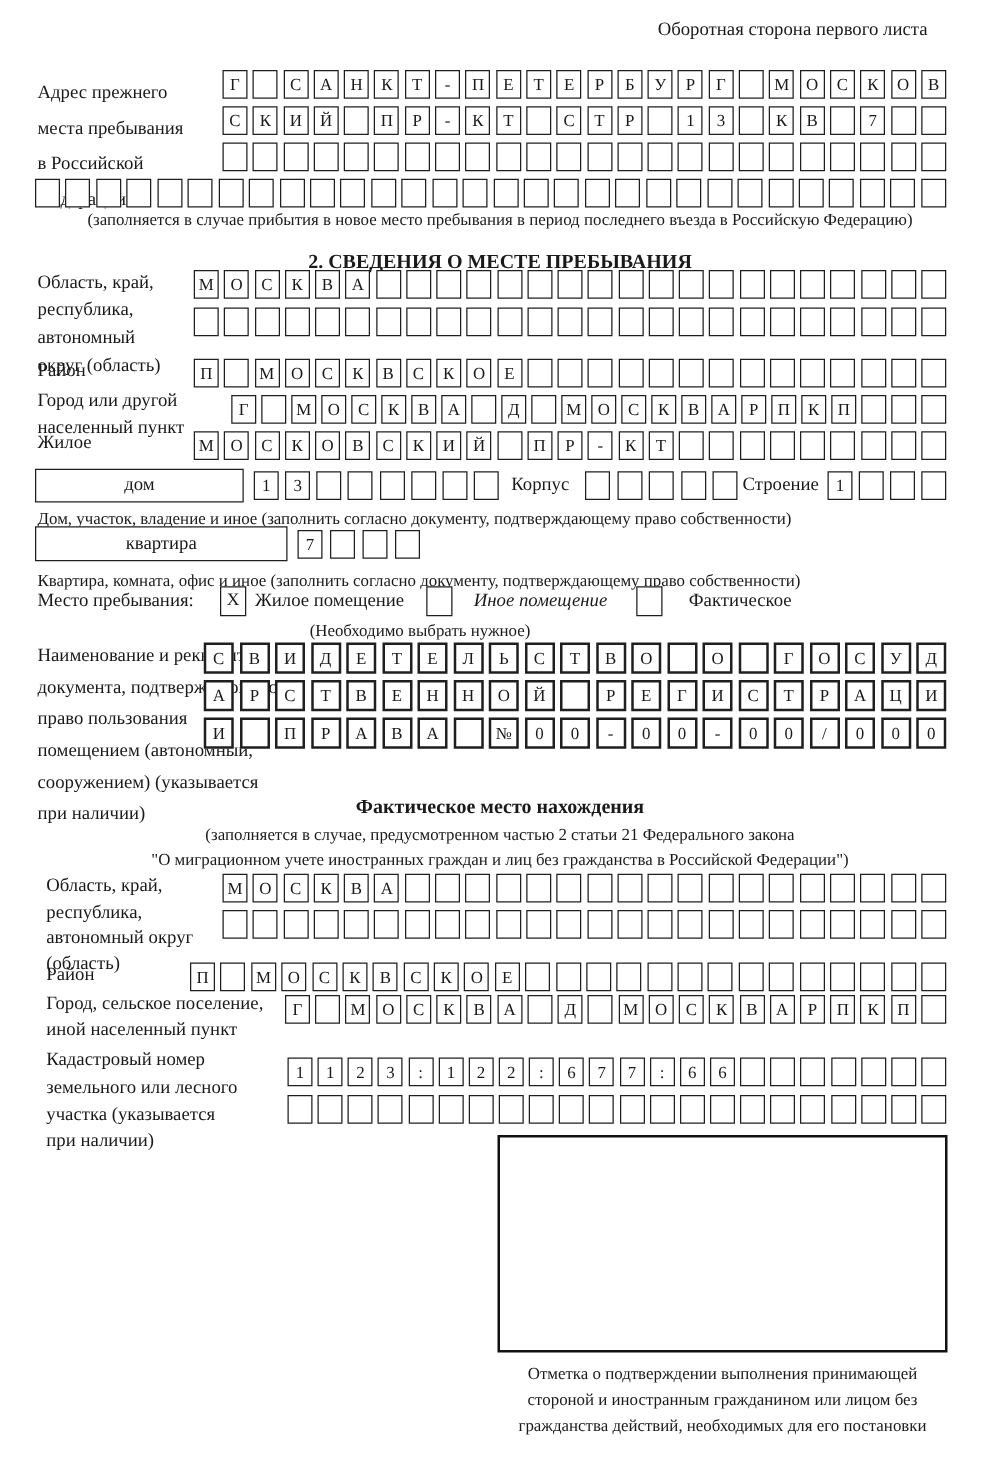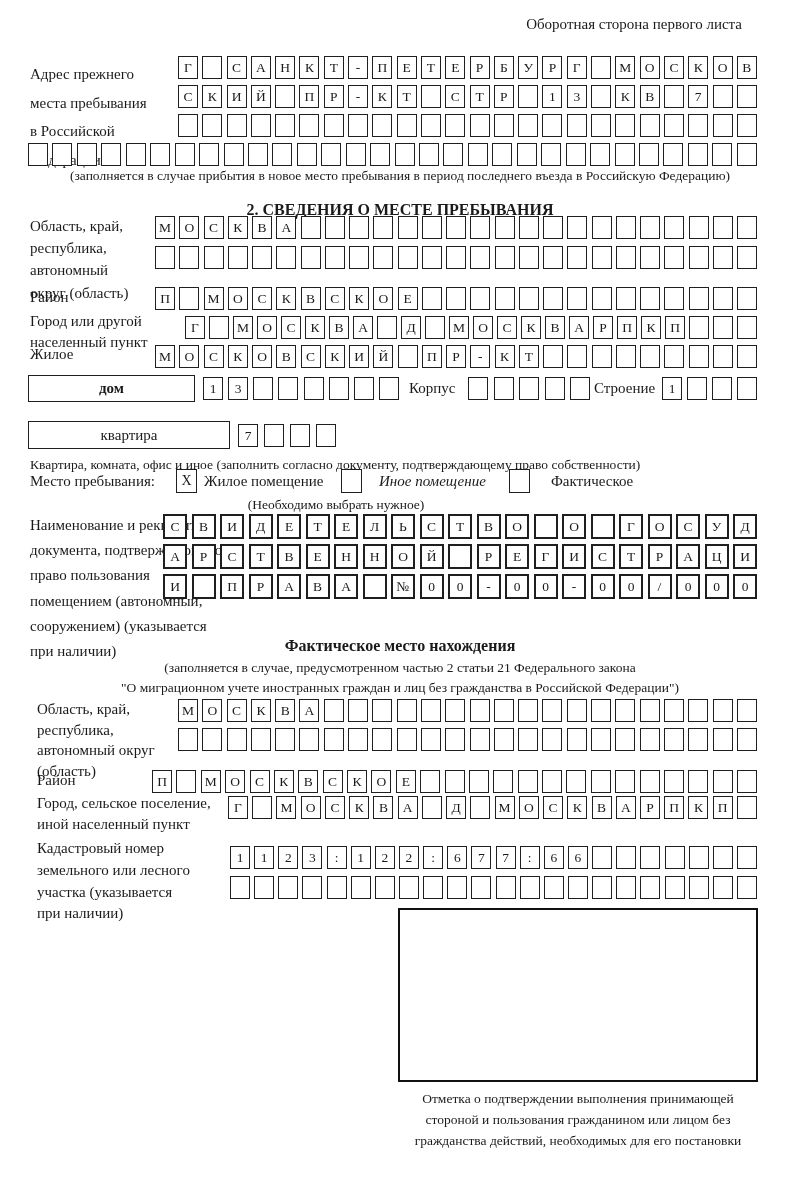--- a/index.html
+++ b/index.html
@@ -293,21 +293,21 @@
       <span class="cell"></span>
       <span class="cell"></span>
       <span class="cell"></span>
       <span class="cell"></span>
       <span class="cell"></span>
       <span class="cell"></span>
       <span class="cell"></span>
       <span class="cell"></span>
     </div>
 
-  <div class="longbox" style="left:28px; top:375px; width:167px; height:27px;font-weight:bold;">дом</div>
+  <div class="longbox" style="left:28px; top:375px; width:167px; height:27px;">дом</div>
   <div class="cellrow" style="left:203px; top:377px; width:196px;">
       <span class="cell">1</span>
       <span class="cell">3</span>
       <span class="cell"></span>
       <span class="cell"></span>
       <span class="cell"></span>
       <span class="cell"></span>
       <span class="cell"></span>
       <span class="cell"></span>
     </div>
@@ -319,20 +319,21 @@
       <span class="cell"></span>
       <span class="cell"></span>
     </div>
   <div class="abs label" style="left:594px; top:380px;">Строение</div>
   <div class="cellrow" style="left:662px; top:377px; width:95px;">
       <span class="cell">1</span>
       <span class="cell"></span>
       <span class="cell"></span>
       <span class="cell"></span>
     </div>
+  <div class="abs caption" style="left:30px; top:407px;">Дом, участок, владение и иное (заполнить согласно документу, подтверждающему право собственности)</div>
 
   <div class="longbox" style="left:28px; top:421px; width:202px; height:28px;">квартира</div>
   <div class="cellrow" style="left:238px; top:424px; width:98px;">
       <span class="cell">7</span>
       <span class="cell"></span>
       <span class="cell"></span>
       <span class="cell"></span>
     </div>
   <div class="abs caption" style="left:30px; top:457px;">Квартира, комната, офис и иное (заполнить согласно документу, подтверждающему право собственности)</div>
 
@@ -595,17 +596,17 @@
       <span class="cell"></span>
       <span class="cell"></span>
       <span class="cell"></span>
       <span class="cell"></span>
       <span class="cell"></span>
     </div>
 
   <div class="stamp" style="left:398px; top:908px; width:360px; height:174px;"></div>
   <div class="abs caption" style="left:378px; top:1088px; width:400px; text-align:center; line-height:21px; white-space:normal;">
     <div>Отметка о подтверждении выполнения принимающей</div>
-    <div>стороной и пользования гражданином или лицом без</div>
+    <div>стороной и иностранным гражданином или лицом без</div>
     <div>гражданства действий, необходимых для его постановки</div>
   </div>
 
 </div>
 
 </body></html>

